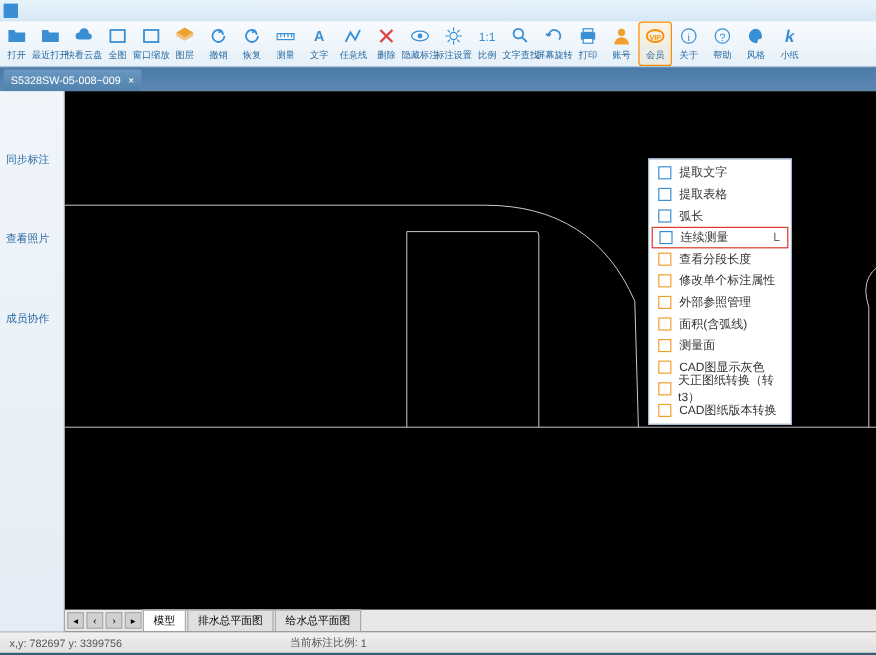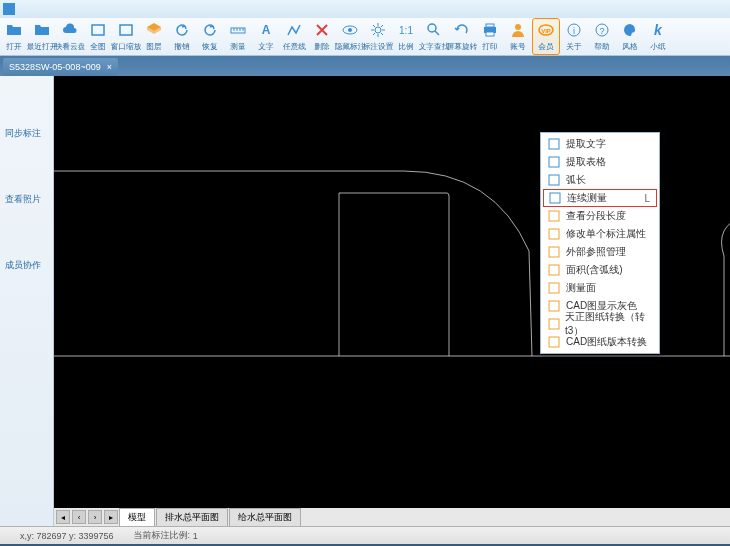--- a/index.html
+++ b/index.html
@@ -17,21 +17,21 @@
 .file-tab-close { margin-left: 6px; font-size: 9px; cursor: pointer; }
 .main { display: flex; height: 450px; position: relative; }
 .sidebar { width: 54px; background: linear-gradient(#f0f5fa,#e4edf5); border-right: 1px solid #b8cde0; display: flex; flex-direction: column; }
 .side-item { height: 18px; font-size: 9px; color: #2a6aa0; padding: 3px 5px; cursor: pointer; margin-top: 48px; }
 .canvas { flex: 1; background: #000; position: relative; overflow: hidden; }
 .canvas svg { width: 100%; height: 100%; }
 .bottom-tabs { position: absolute; bottom: 0; left: 0; height: 18px; display: flex; align-items: center; background: #e8e8e8; width: 100%; }
 .btab-nav { width: 14px; height: 14px; background: #d0d0d0; border: 1px solid #aaa; margin-left: 2px; display: flex; align-items: center; justify-content: center; font-size: 8px; cursor: pointer; }
 .btab { font-size: 9px; padding: 2px 8px; background: #fff; border: 1px solid #aaa; border-bottom: none; margin-left: 1px; cursor: pointer; }
 .btab.inactive { background: #e0e0e0; }
-.statusbar { height: 18px; background: linear-gradient(#f0f0f0,#e0e0e0); border-top: 1px solid #b0b0b0; display: flex; align-items: center; font-size: 9px; color: #555; padding: 0 20px; }
+.statusbar { height: 18px; background: linear-gradient(#f0f0f0,#e0e0e0); border-top: 1px solid #b0b0b0; display: flex; align-items: center; font-size: 9px; color: #555; padding: 0 8px; }
 .status-item { margin-right: 20px; display: flex; align-items: center; }
 .dropdown { position: absolute; top: 56px; right: 70px; width: 120px; background: #fff; border: 1px solid #a0b8d0; box-shadow: 2px 2px 6px rgba(0,0,0,.25); z-index: 10; padding: 2px; }
 .dd-item { height: 18px; display: flex; align-items: center; font-size: 10px; color: #333; padding-left: 4px; cursor: pointer; }
 .dd-item.hl { border: 1.5px solid #d83a2a; background: #fff; }
 .dd-icon { width: 14px; height: 14px; margin-right: 5px; display: flex; align-items: center; justify-content: center; }
 .dd-shortcut { margin-left: auto; margin-right: 6px; color: #666; }
 .thumbs { height: 4px; background: #3a5a7a; }
 </style>
 </head>
 <body>
@@ -332,18 +332,18 @@
         <span>CAD图纸版本转换</span>
       </div>
     </div>
 </div>
 
 <div class="statusbar">
   <div class="status-item">
     <span>x,y:</span>&nbsp;
     <span>782697 y: 3399756</span>
   </div>
-  <div class="status-item" style="">
+  <div class="status-item" style="margin-left:120px">
     <span>当前标注比例:</span>&nbsp;
     <span>1</span>
   </div>
 </div>
 <div class="thumbs"></div>
 
 </body></html>

